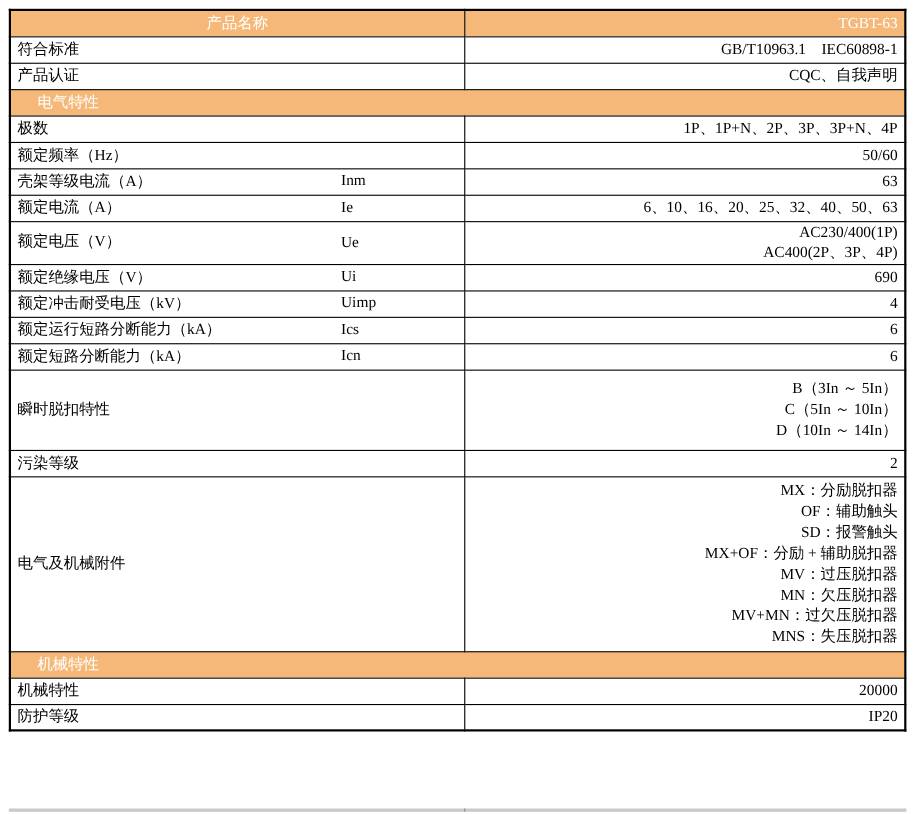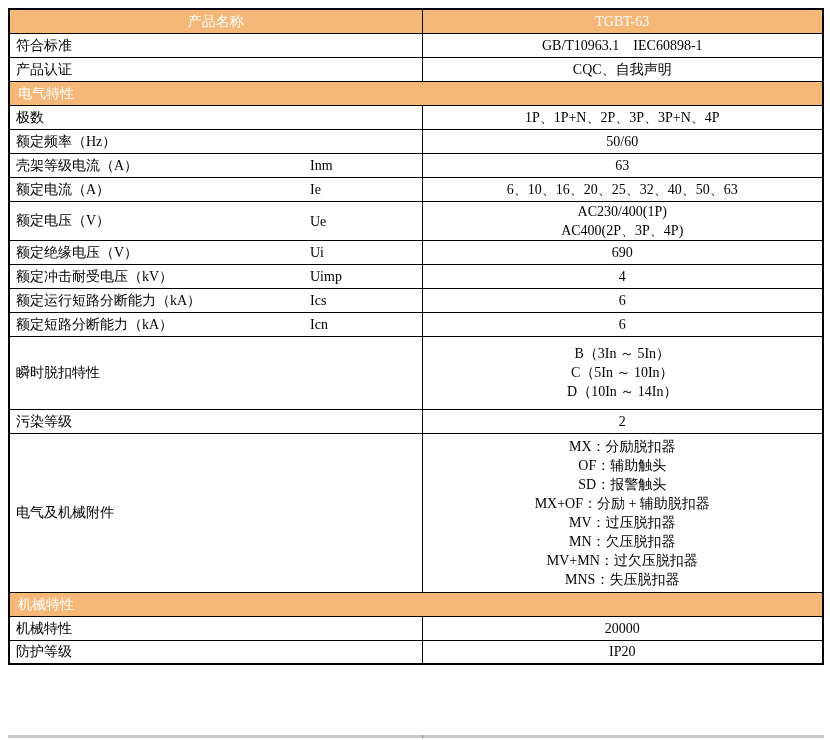--- a/index.html
+++ b/index.html
@@ -30,32 +30,32 @@
     overflow: hidden;
   }
   tr { height: 24px; }
   tr.l2 { height: 38px; margin-left: 40px; }
   tr.l3 { height: 73px; }
   tr.l8 { height: 159px; }
   tr.product td, tr.section td {
     background: var(--accent);
     color: var(--header-text);
   }
-  tr.product td { text-align: center; }
-  tr.section td { text-align: left; padding-left: 8px; }
+  tr.product td { text-align: right; }
+  tr.section td { text-align: left; padding-left: 24px; }
   td.label-cell { position: relative; text-align: left; }
   td.label-cell .symbol {
     position: absolute;
     left: 300px;
     top: 50%;
     transform: translateY(-50%);
     white-space: nowrap;
   }
   td.value-cell {
-    text-align: center;
+    text-align: right;
     white-space: pre-wrap;
   }
   .bottom-strip {
     position: absolute;
     left: 8px; top: 735px;
     width: 816px; height: 3px;
     background: #c9c9c9;
   }
   .bottom-strip .strip-divider {
     position: absolute;

